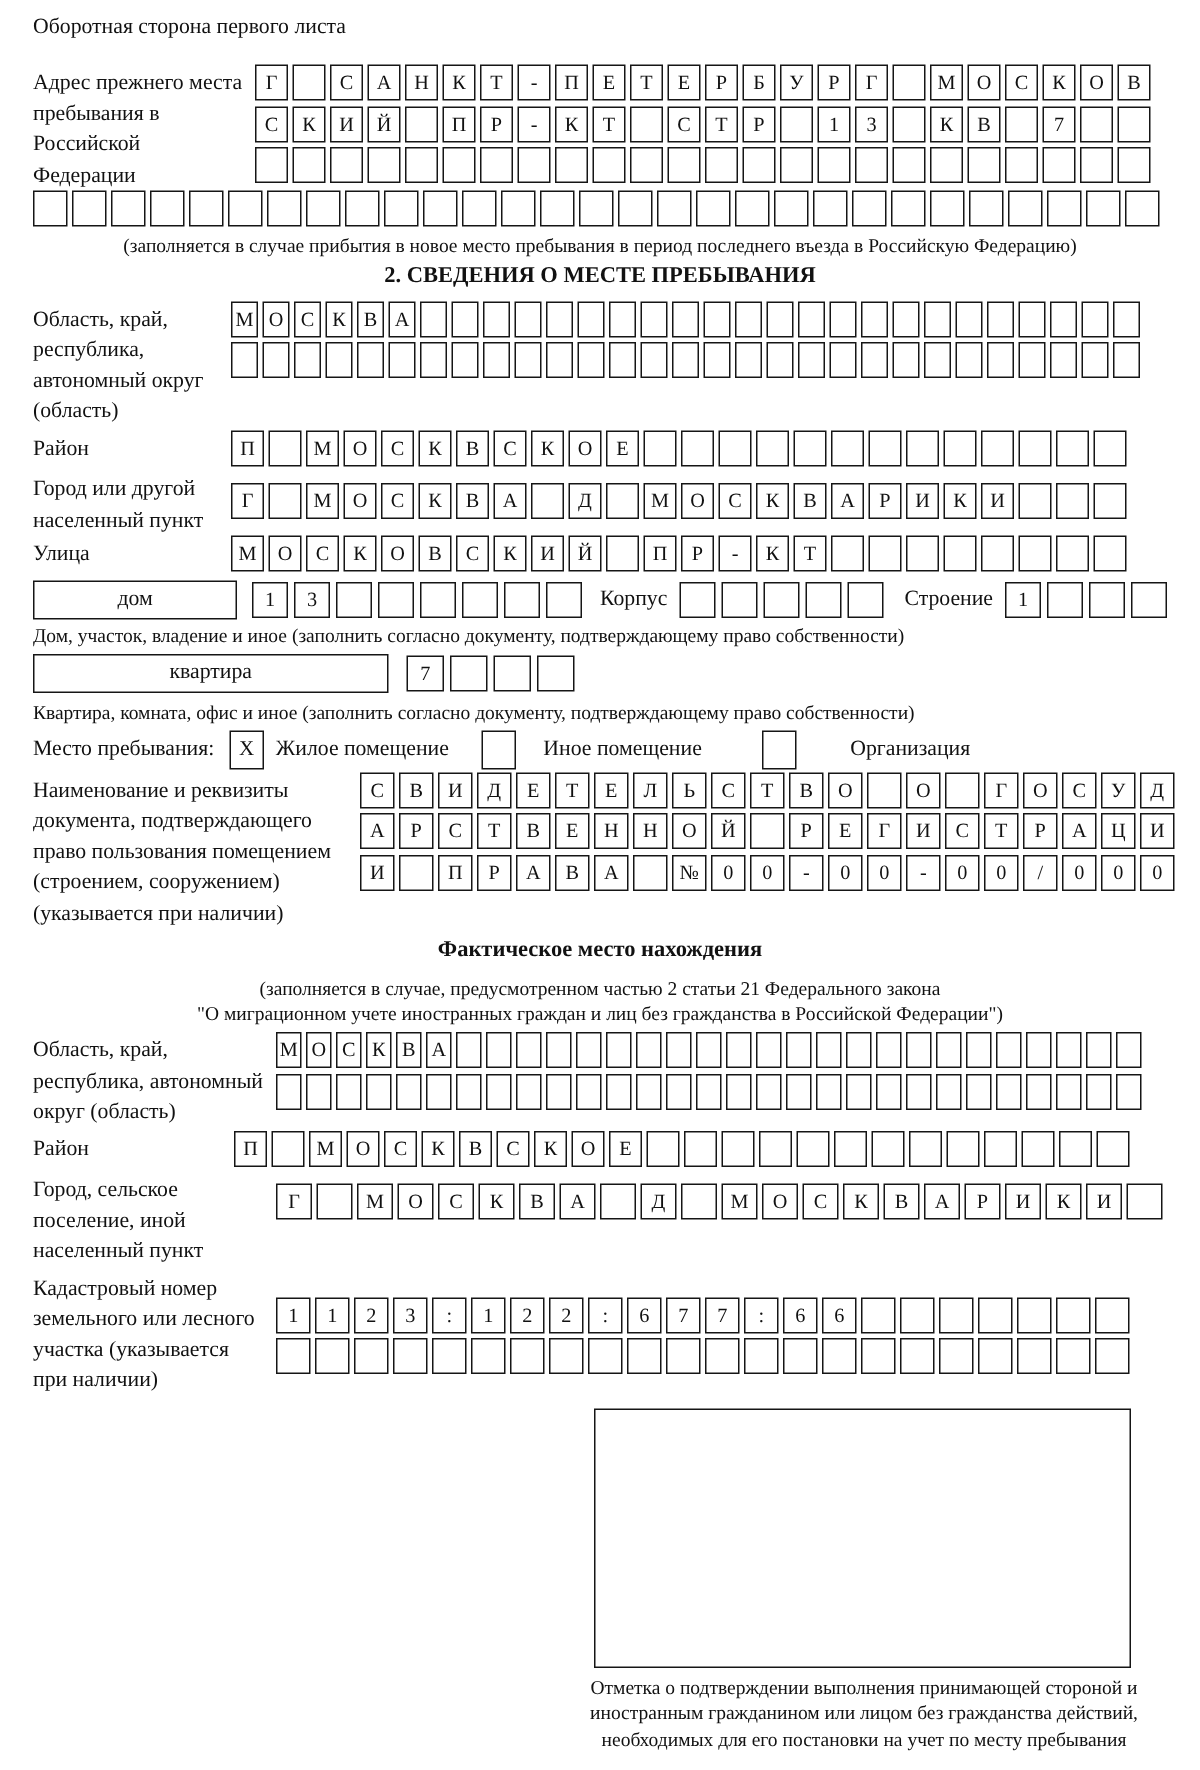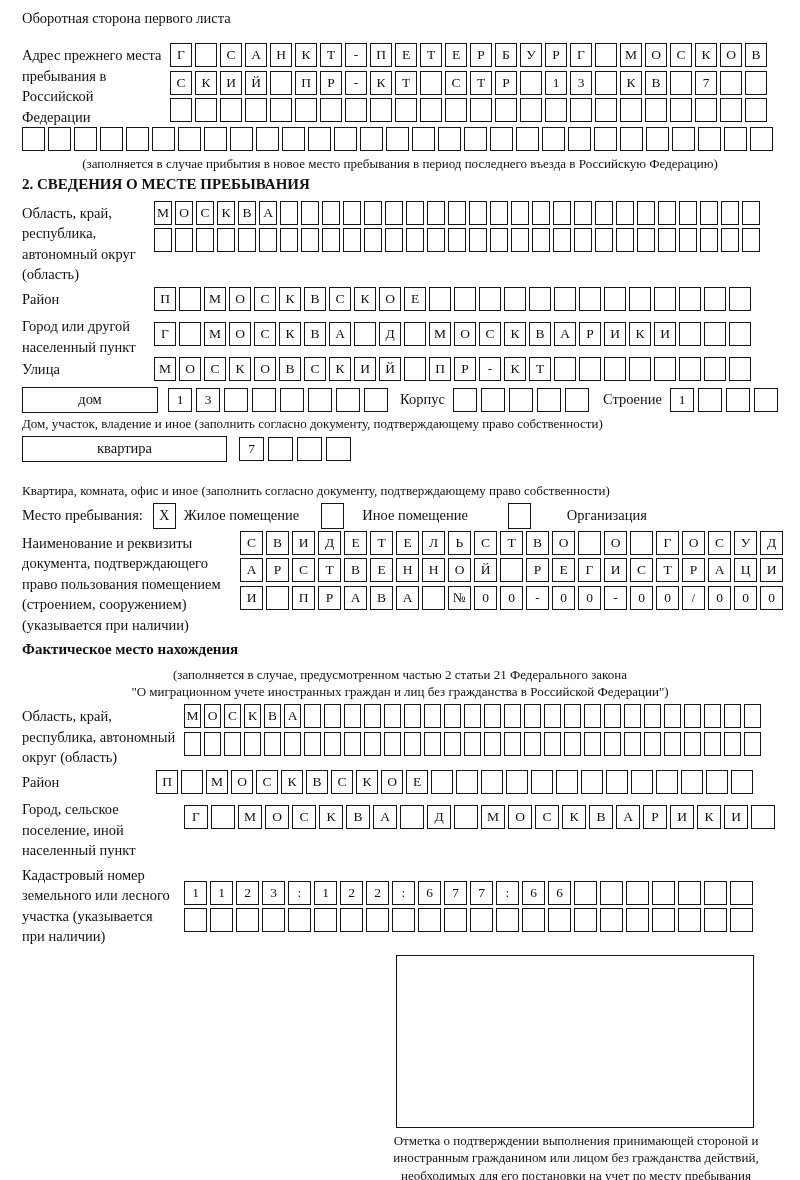--- a/index.html
+++ b/index.html
@@ -22,27 +22,27 @@
     flex:0 0 var(--cw,22px); width:var(--cw,22px); height:24px;
     border:1.6px solid #151515; background:#fff;
     display:flex; align-items:center; justify-content:center;
     font-size:13.5px; line-height:1;
   }
   .cb { flex:0 0 23px; width:23px; height:26px; border:1.6px solid #151515;
         display:inline-flex; align-items:center; justify-content:center; font-size:14px; }
 
   .caption { font-size:13px; line-height:17px; }
   .center { text-align:center; }
-  .sect-title { font-weight:bold; font-size:15px; margin:4px 0 8px 0; }
+  .sect-title { font-weight:bold; font-size:15px; text-align:center; margin:4px 0 8px 0; }
 
   .namedbox { border:1.6px solid #151515; height:26px;
               display:flex; align-items:center; justify-content:center; font-size:14.5px; }
   .inlinerow { display:flex; align-items:center; }
 
-  .mt2{margin-top:2px}.mt4{margin-top:20px}.mb4{margin-bottom:4px}
+  .mt2{margin-top:2px}.mt4{margin-top:4px}.mb4{margin-bottom:4px}
 
   .stamp-box { width:358px; height:173px; border:1.8px solid #151515; margin-left:374px; margin-top:8px; }
   .stamp-caption { width:404px; margin-left:352px; margin-top:4px; text-align:center;
                    font-size:13px; line-height:17.5px; }
 </style>
 </head>
 <body>
 
 <div class="page">
 
@@ -354,21 +354,21 @@
     <div class="cellrow" style="--cw:24px;--cg:4px;margin:0">
         <span class="cell">1</span>
         <span class="cell"></span>
         <span class="cell"></span>
         <span class="cell"></span>
       </div>
   </div>
   <div class="caption mt2 mb4">Дом, участок, владение и иное (заполнить согласно документу, подтверждающему право собственности)</div>
 
   <div class="inlinerow">
-    <div class="namedbox" style="width:205px">квартира</div>
+    <div class="namedbox" style="width:237px">квартира</div>
     <div class="cellrow" style="--cw:25px;--cg:4px;margin:0 0 0 12px">
         <span class="cell">7</span>
         <span class="cell"></span>
         <span class="cell"></span>
         <span class="cell"></span>
       </div>
   </div>
   <div class="caption mt4 mb4">Квартира, комната, офис и иное (заполнить согласно документу, подтверждающему право собственности)</div>
 
   <div class="inlinerow mt2">

